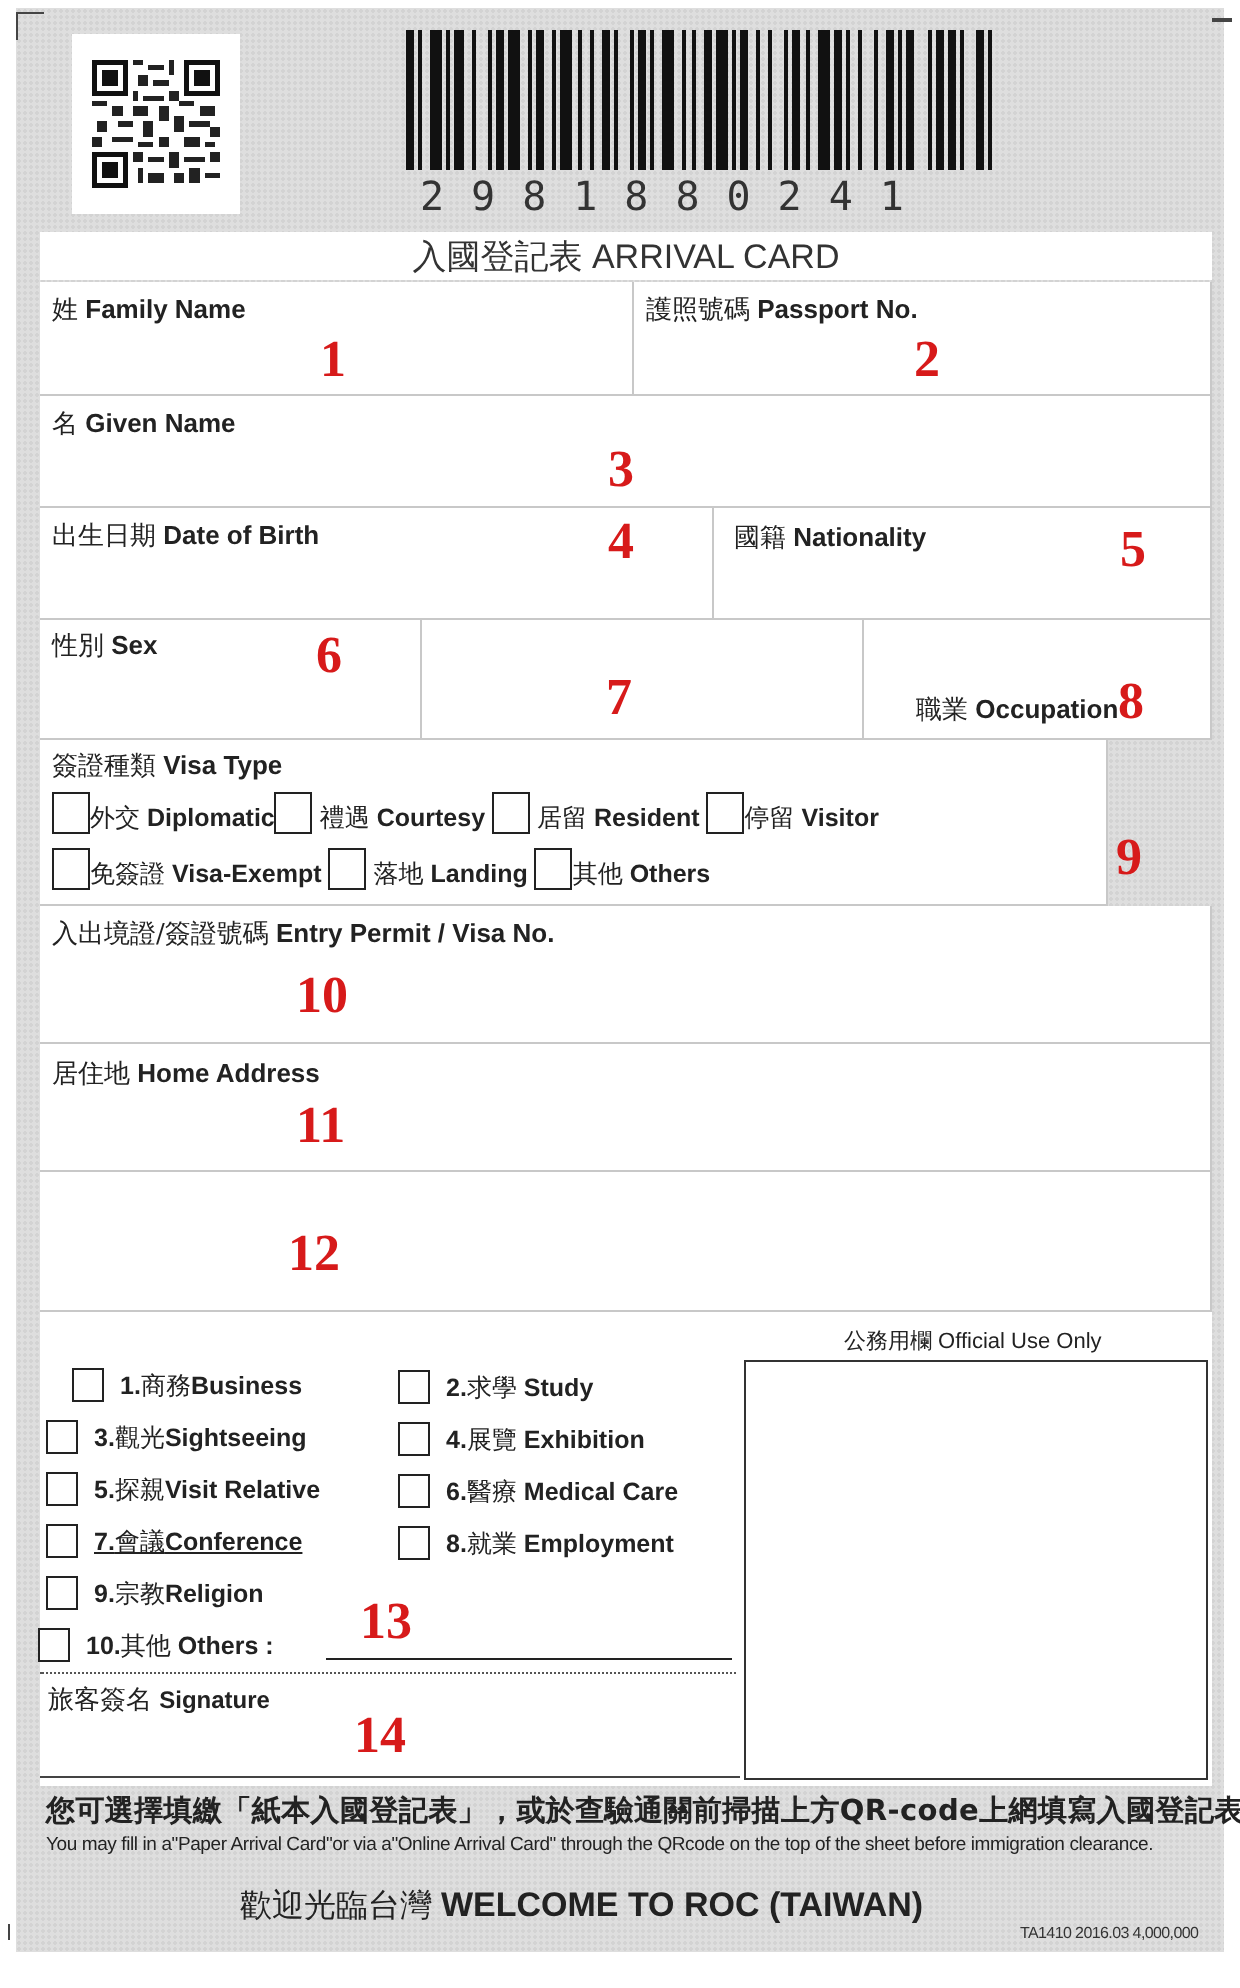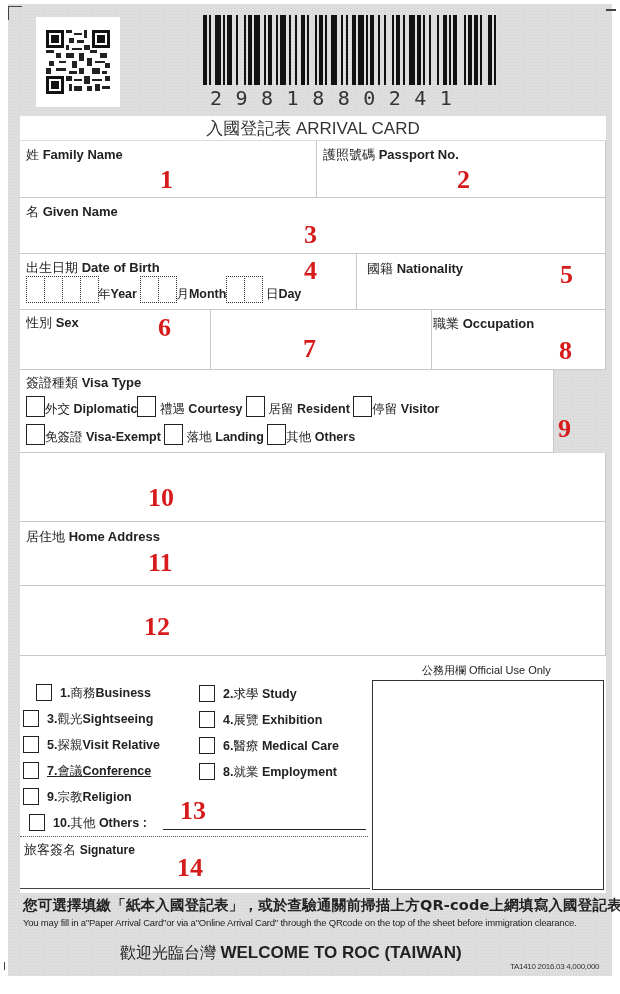--- a/index.html
+++ b/index.html
@@ -240,55 +240,52 @@
   <div class="num" style="left:140px;top:24px;">2</div>
 </div>
 
 <div class="box" style="left:20px;top:198px;width:586px;height:56px;">
   <div class="lbl"><span class="zh">名</span> <span class="en">Given Name</span></div>
   <div class="num" style="left:284px;top:22px;">3</div>
 </div>
 
 <div class="box" style="left:20px;top:254px;width:337px;height:56px;">
   <div class="lbl"><span class="zh">出生日期</span> <span class="en">Date of Birth</span></div>
-  <div class="row" style="left:6px;top:22px;">
-    <span><span class="dotbox"></span><span class="dotbox"></span><span class="dotbox"></span><span class="dotbox"></span></span><span class="zh">年</span><span class="en">Year</span>
-    <span><span class="dotbox"></span><span class="dotbox"></span></span><span class="zh">月</span><span class="en">Month</span><span><span class="dotbox"></span><span class="dotbox"></span></span>&nbsp;<span class="zh">日</span><span class="en">Day</span>
-  </div>
   <div class="num" style="left:284px;top:2px;">4</div>
 </div>
 <div class="box" style="left:357px;top:254px;width:249px;height:56px;">
   <div class="lbl" style="left:10px;top:6px;"><span class="zh">國籍</span> <span class="en">Nationality</span></div>
   <div class="num" style="left:203px;top:6px;">5</div>
 </div>
 
 <div class="box" style="left:20px;top:310px;width:191px;height:60px;">
   <div class="lbl" style="top:4px;"><span class="zh">性別</span> <span class="en">Sex</span></div>
   <div class="num" style="left:138px;top:3px;">6</div>
 </div>
 <div class="box" style="left:211px;top:310px;width:221px;height:60px;">
   <div class="num" style="left:92px;top:24px;">7</div>
 </div>
 <div class="box" style="left:432px;top:310px;width:174px;height:60px;">
-  <div class="lbl" style="left:1px;"><span class="zh">職業</span> <span class="en">Occupation</span></div>
+  <div class="lbl" style="left:26px;margin-top:31px;"><span class="zh">職業</span> <span class="en">Occupation</span></div>
   <div class="num" style="left:127px;top:26px;">8</div>
 </div>
 
 <div class="box" style="left:20px;top:370px;width:534px;height:83px;">
   <div class="lbl" style="top:4px;"><span class="zh">簽證種類</span> <span class="en">Visa Type</span></div>
   <div class="row" style="left:6px;top:26px;">
     <span class="cb" style="width:19px;height:21px;"></span><span class="zh">外交</span> <span class="en">Diplomatic</span><span class="cb" style="width:19px;height:21px;"></span> <span class="zh">禮遇</span> <span class="en">Courtesy</span> <span class="cb" style="width:19px;height:21px;"></span> <span class="zh">居留</span> <span class="en">Resident</span> <span class="cb" style="width:19px;height:21px;"></span><span class="zh">停留</span> <span class="en">Visitor</span>
   </div>
   <div class="row" style="left:6px;top:54px;">
     <span class="cb" style="width:19px;height:21px;"></span><span class="zh">免簽證</span> <span class="en">Visa-Exempt</span> <span class="cb" style="width:19px;height:21px;"></span> <span class="zh">落地</span> <span class="en">Landing</span> <span class="cb" style="width:19px;height:21px;"></span><span class="zh">其他</span> <span class="en">Others</span>
   </div>
   <div class="num" style="left:538px;top:44px;">9</div>
 </div>
 
 <div class="box" style="left:20px;top:453px;width:586px;height:69px;">
+  <div class="lbl" style="top:5px;"><span class="zh">入出境證/簽證號碼</span> <span class="en">Entry Permit / Visa No.</span></div>
   <div class="num" style="left:128px;top:30px;">10</div>
 </div>
 
 <div class="box" style="left:20px;top:522px;width:586px;height:64px;">
   <div class="lbl" style="top:6px;"><span class="zh">居住地</span> <span class="en">Home Address</span></div>
   <div class="num" style="left:128px;top:26px;">11</div>
 </div>
 
 <div class="box" style="left:20px;top:586px;width:586px;height:70px;">
   <div class="num" style="left:124px;top:26px;">12</div>
@@ -300,21 +297,21 @@
 
 <div class="pv-item" style="left:36px;top:684px;"><span class="cb"></span><span class="n">1.</span><span class="zh">商務</span><span class="en">Business</span></div>
 <div class="pv-item" style="left:199px;top:685px;"><span class="cb"></span><span class="n">2.</span><span class="zh">求學</span> <span class="en">Study</span></div>
 <div class="pv-item" style="left:23px;top:710px;"><span class="cb"></span><span class="n">3.</span><span class="zh">觀光</span><span class="en">Sightseeing</span></div>
 <div class="pv-item" style="left:199px;top:711px;"><span class="cb"></span><span class="n">4.</span><span class="zh">展覽</span> <span class="en">Exhibition</span></div>
 <div class="pv-item" style="left:23px;top:736px;"><span class="cb"></span><span class="n">5.</span><span class="zh">探親</span><span class="en">Visit Relative</span></div>
 <div class="pv-item" style="left:199px;top:737px;"><span class="cb"></span><span class="n">6.</span><span class="zh">醫療</span> <span class="en">Medical Care</span></div>
 <div class="pv-item" style="left:23px;top:762px;text-decoration:underline;"><span class="cb"></span><span class="n">7.</span><span class="zh">會議</span><span class="en">Conference</span></div>
 <div class="pv-item" style="left:199px;top:763px;"><span class="cb"></span><span class="n">8.</span><span class="zh">就業</span> <span class="en">Employment</span></div>
 <div class="pv-item" style="left:23px;top:788px;"><span class="cb"></span><span class="n">9.</span><span class="zh">宗教</span><span class="en">Religion</span></div>
-<div class="pv-item" style="left:29px;top:814px;"><span class="cb"></span><span class="n">10.</span><span class="zh">其他</span> <span class="en">Others :</span></div>
+<div class="pv-item" style="left:19px;top:814px;"><span class="cb"></span><span class="n">10.</span><span class="zh">其他</span> <span class="en">Others :</span></div>
 <div style="position:absolute;left:163px;top:829px;width:203px;height:0;border-top:1px solid #222;"></div>
 <div class="num" style="left:180px;top:796px;">13</div>
 
 <div style="position:absolute;left:20px;top:836px;width:348px;height:0;border-top:1px dotted #555;"></div>
 
 <div class="lbl" style="left:24px;top:841px;"><span class="zh" style="font-family:'DejaVu Sans',sans-serif;">旅客簽名</span> <span class="en" style="font-size:12px;">Signature</span></div>
 <div style="position:absolute;left:20px;top:846px;width:350px;height:44px;"></div>
 <div class="num" style="left:177px;top:853px;">14</div>
 <div style="position:absolute;left:20px;top:888px;width:350px;height:0;border-top:1px solid #444;"></div>
 

